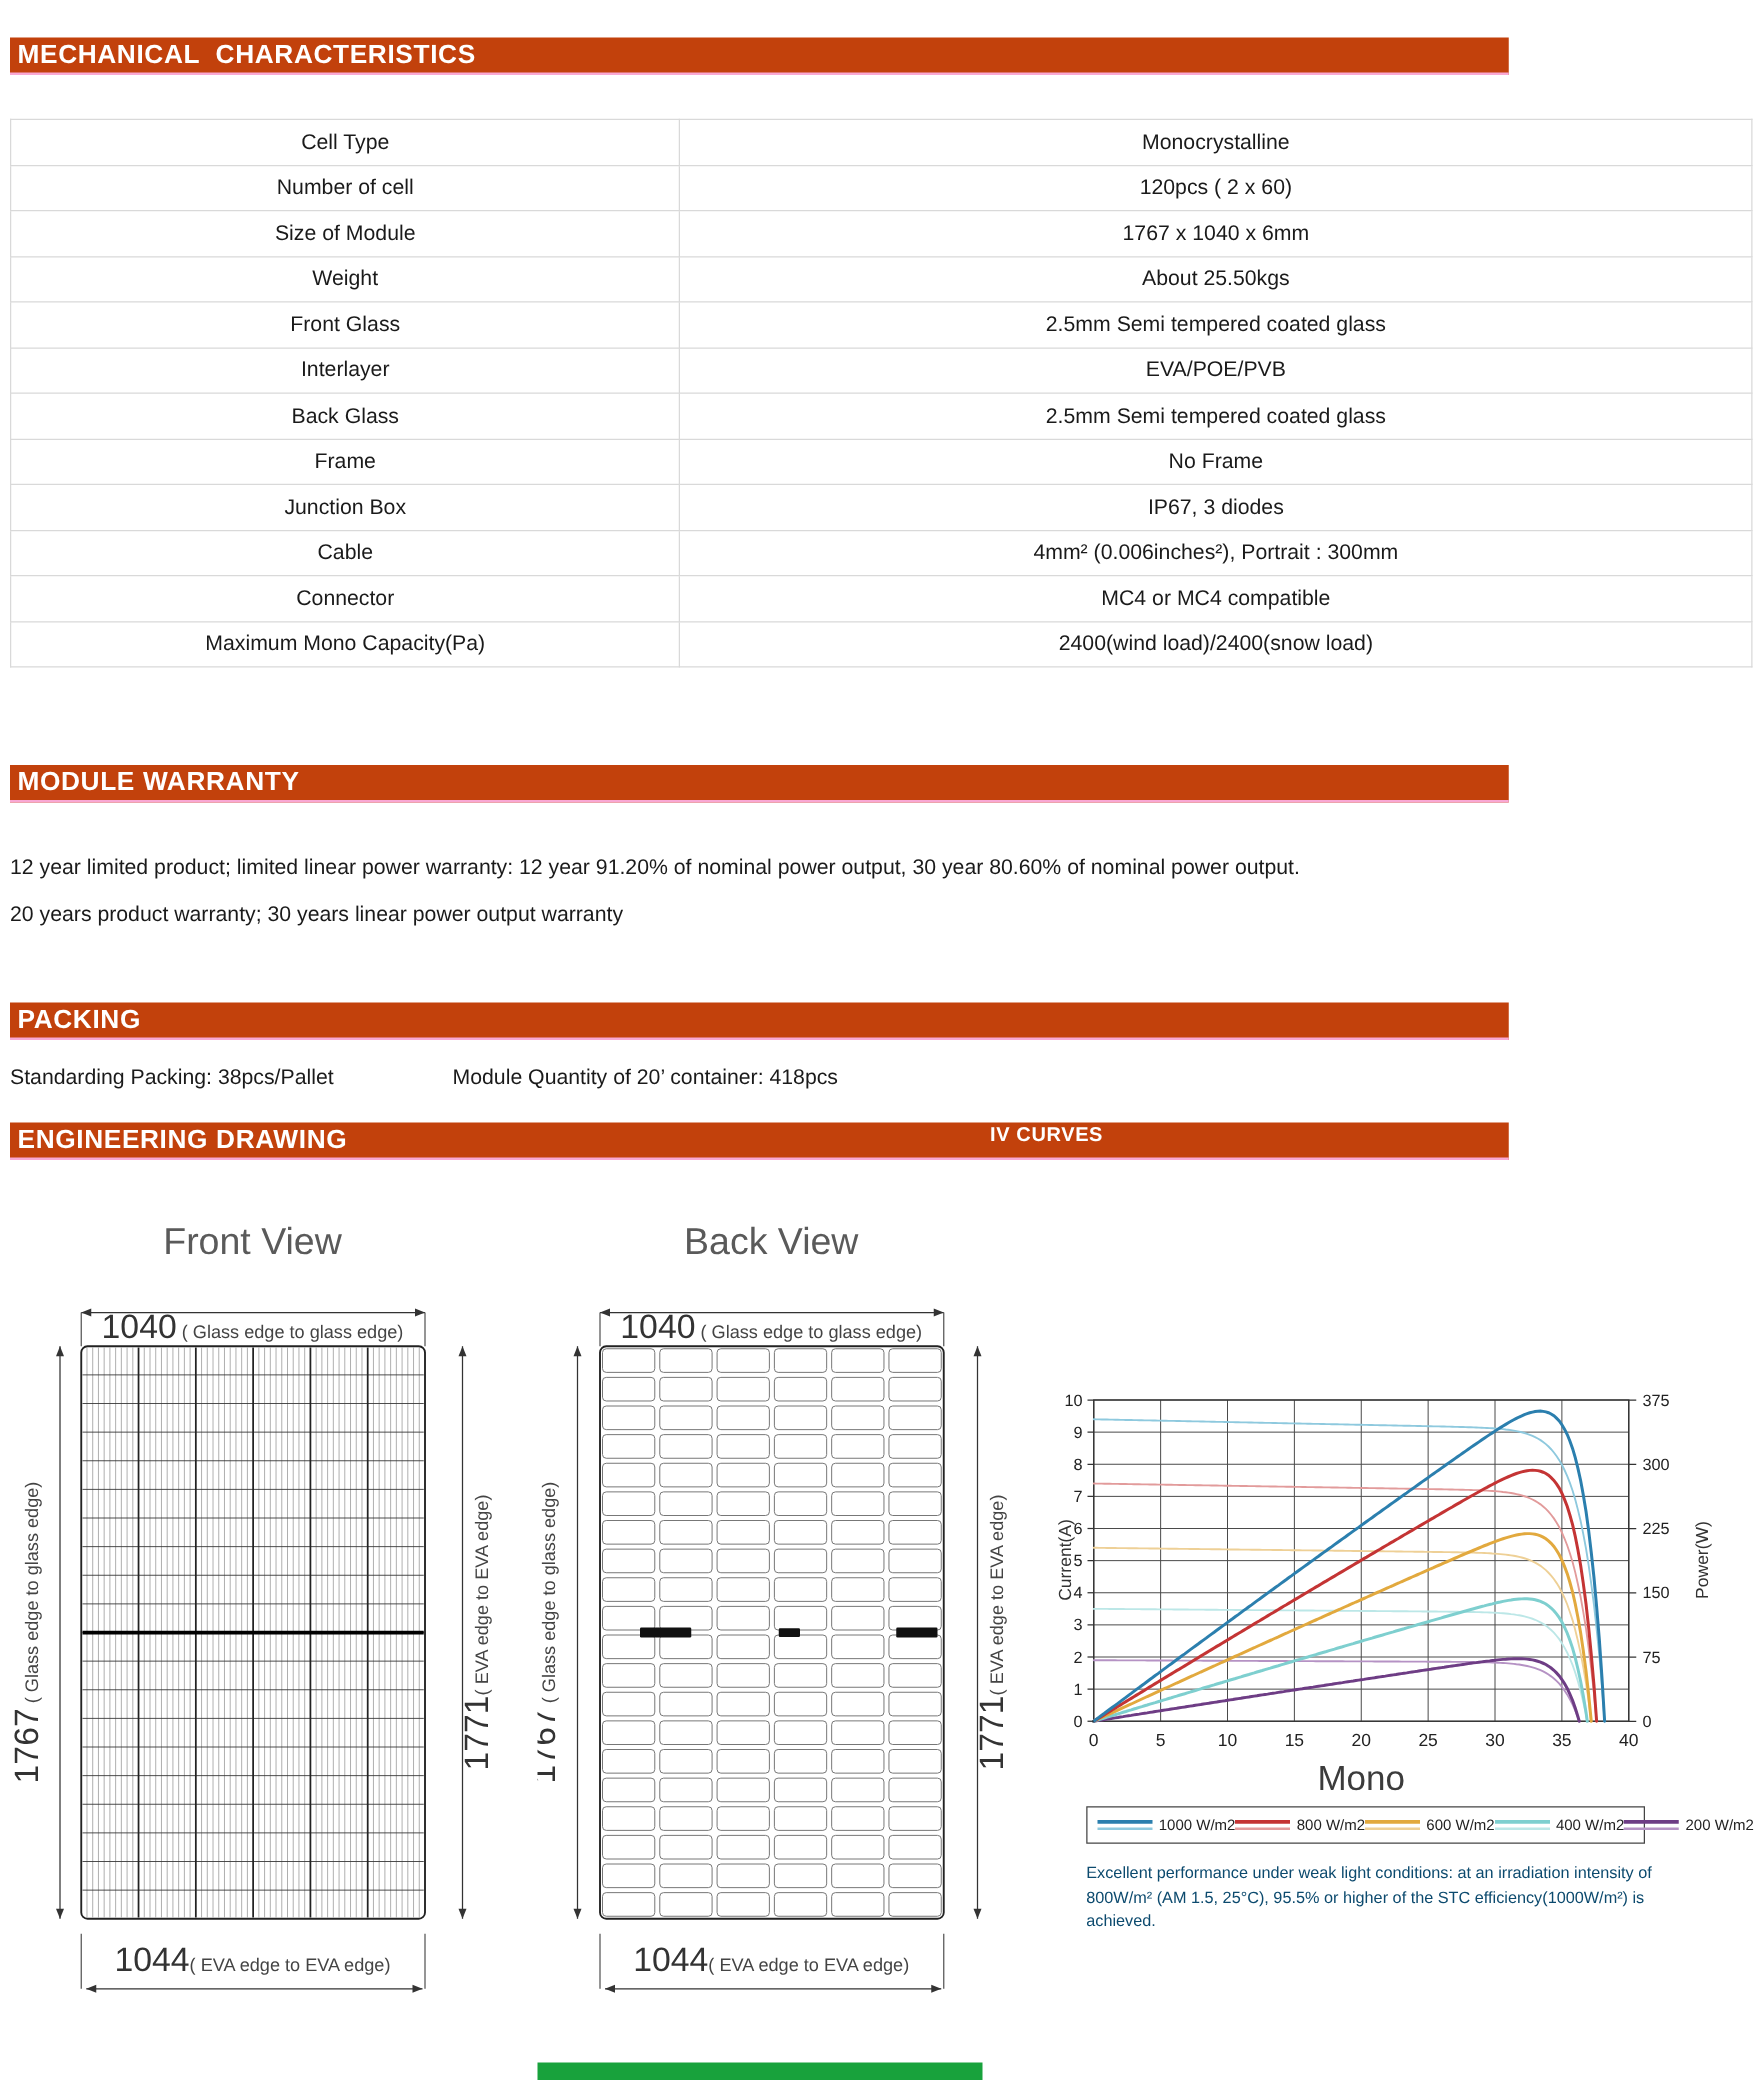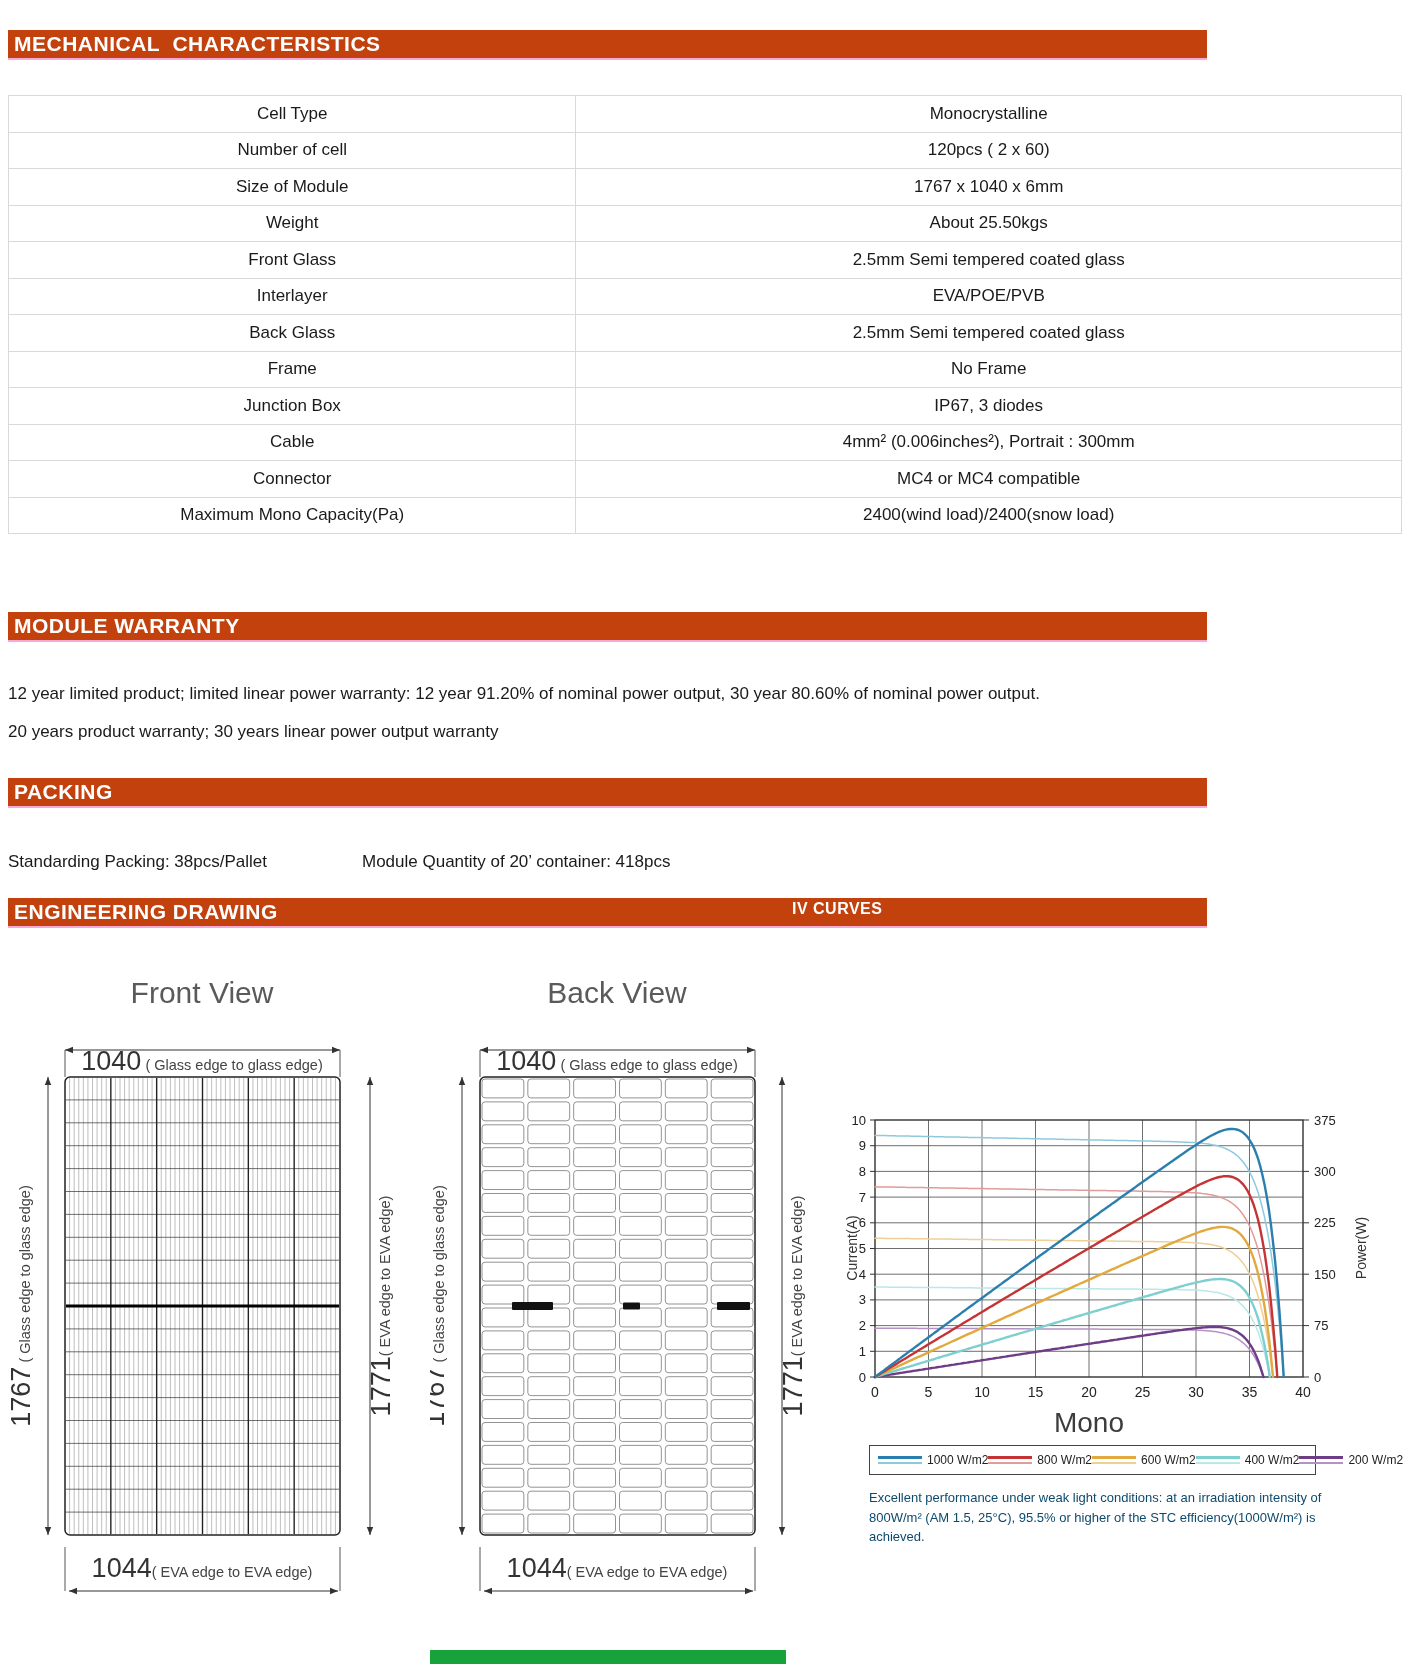--- a/index.html
+++ b/index.html
@@ -2,21 +2,21 @@
 <html><head>
 <meta charset="utf-8">
 <style>
   html,body{margin:0;padding:0;background:#fff;}
   body{width:1410px;height:1664px;position:relative;font-family:"Liberation Sans",sans-serif;color:#1a1a1a;overflow:hidden;}
   .page{position:absolute;inset:0;}
   .green-bar{position:absolute;left:8px;width:1199px;height:28px;background:#c2410c;border-bottom:2px solid #f9a8d4;}
   .green-bar .bar-label{position:absolute;left:6px;top:2px;font-size:21px;font-weight:bold;color:#fff;letter-spacing:.5px;white-space:pre;}
   .green-bar .bar-label2{position:absolute;left:784px;top:2px;font-size:16px;font-weight:bold;color:#fff;letter-spacing:.5px;white-space:pre;}
   table.spec{position:absolute;left:8px;top:95px;width:1394px;border-collapse:collapse;table-layout:fixed;}
-  table.spec td{border:1px solid #d9d9d9;height:35.5px;text-align:center;font-size:17px;padding:0 22px;}
+  table.spec td{border:1px solid #d9d9d9;height:35.5px;text-align:center;font-size:17px;padding:0 6px;}
   table.spec td.k{width:37.5%;}
   .para{position:absolute;left:8px;font-size:17px;color:#1a1a1a;white-space:pre;}
   .packing-item{position:absolute;font-size:17px;white-space:pre;}
   .draw-block{position:absolute;top:955px;width:420px;height:690px;}
   .draw-block svg{position:absolute;left:0;top:0;}
   .view-title{font-size:30px;fill:#5a5a5a;}
   .dim-big{font-size:27px;fill:#333;}
   .dim-small{font-size:14.5px;fill:#444;}
   .chart-block{position:absolute;left:800px;top:1030px;width:610px;height:600px;}
   .chart-block svg{position:absolute;left:0;top:0;}
@@ -94,21 +94,21 @@
         </tr>
       </tbody>
   </table>
 
   <div class="green-bar" style="top:612px;">
     <span class="bar-label">MODULE WARRANTY</span>
   </div>
   <div class="para" style="top:684px;">12 year limited product; limited linear power warranty: 12 year 91.20% of nominal power output, 30 year 80.60% of nominal power output.</div>
   <div class="para" style="top:722px;">20 years product warranty; 30 years linear power output warranty</div>
 
-  <div class="green-bar" style="top:778px;">
+  <div class="green-bar" style="top:802px;">
     <span class="bar-label">PACKING</span>
   </div>
   <div id="packing-row">
       <span class="packing-item" style="left: 8px; top: 852px;">Standarding Packing: 38pcs/Pallet</span>
       <span class="packing-item" style="left: 362px; top: 852px;">Module Quantity of 20’ container: 418pcs</span>
       <span class="packing-item" style="left: 765px; top: 896px;">Module Quantity of 40’ container: 912pcs</span>
     </div>
 
   <div class="green-bar" style="top:898px;">
     <span class="bar-label">ENGINEERING DRAWING</span>

